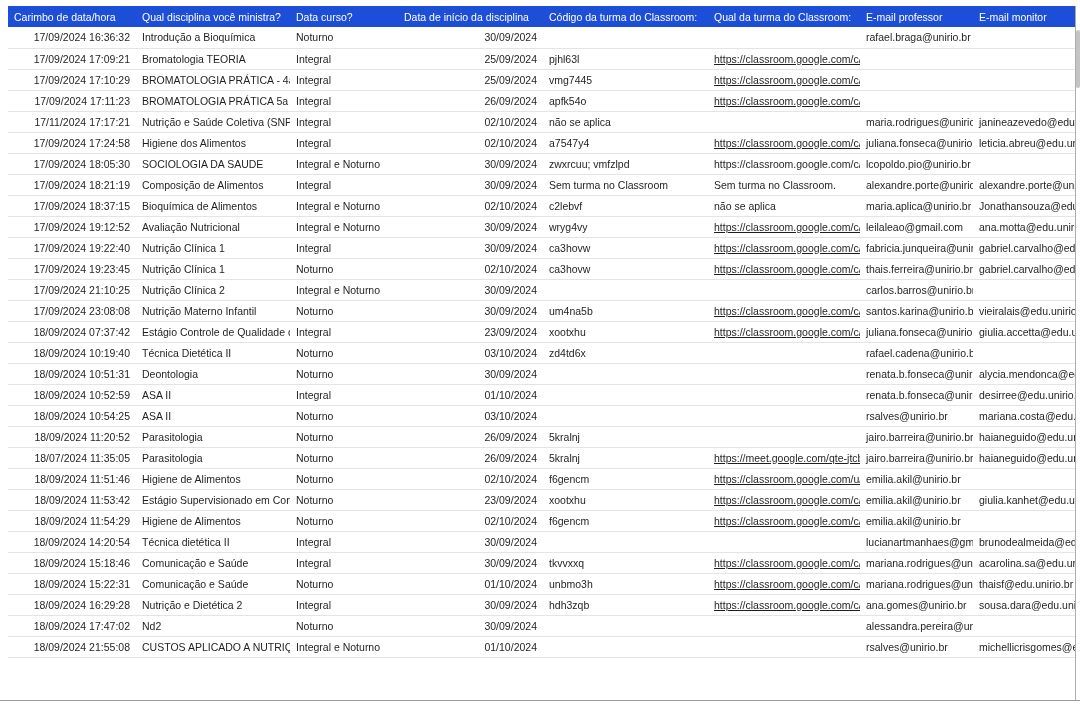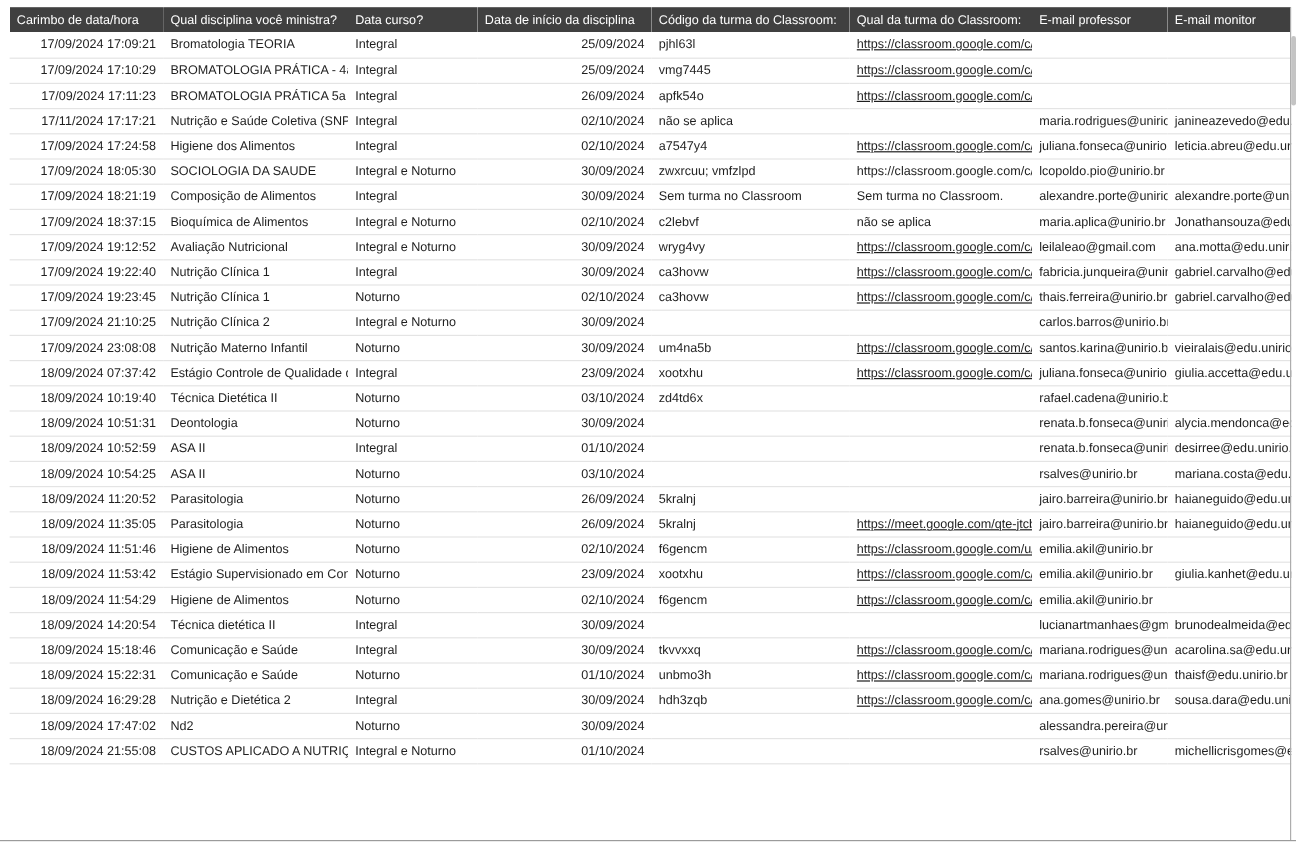--- a/index.html
+++ b/index.html
@@ -14,21 +14,21 @@
     position: absolute;
     left: 8px; top: 6px;
     width: 1068px;
   }
   table {
     border-collapse: collapse;
     table-layout: fixed;
     width: 1068px;
   }
   th {
-    background: #404040;
+    background: #1d4ed8;
     color: #ffffff;
     font-weight: 400;
     font-size: 10.5px;
     text-align: left;
     height: 21px;
     padding: 0 6px;
     white-space: nowrap;
     overflow: hidden;
   }
   td {
@@ -90,20 +90,30 @@
           <th>Data curso?</th>
           <th>Data de início da disciplina</th>
           <th>Código da turma do Classroom:</th>
           <th>Qual da turma do Classroom:</th>
           <th>E-mail professor</th>
           <th>E-mail monitor</th>
         </tr>
     </thead>
     <tbody>
         <tr>
+          <td class="right">17/09/2024 16:36:32</td>
+          <td>Introdução a Bioquímica</td>
+          <td>Noturno</td>
+          <td class="right">30/09/2024</td>
+          <td></td>
+          <td></td>
+          <td>rafael.braga@unirio.br</td>
+          <td></td>
+        </tr>
+        <tr>
           <td class="right">17/09/2024 17:09:21</td>
           <td>Bromatologia TEORIA</td>
           <td>Integral</td>
           <td class="right">25/09/2024</td>
           <td>pjhl63l</td>
           <td><a class="cell-link">https://classroom.google.com/c/N</a></td>
           <td></td>
           <td></td>
         </tr>
         <tr>
@@ -280,21 +290,21 @@
           <td class="right">18/09/2024 11:20:52</td>
           <td>Parasitologia</td>
           <td>Noturno</td>
           <td class="right">26/09/2024</td>
           <td>5kralnj</td>
           <td></td>
           <td>jairo.barreira@unirio.br</td>
           <td>haianeguido@edu.unirio.</td>
         </tr>
         <tr>
-          <td class="right">18/09/2024 11:35:05</td>
+          <td class="right">18/07/2024 11:35:05</td>
           <td>Parasitologia</td>
           <td>Noturno</td>
           <td class="right">26/09/2024</td>
           <td>5kralnj</td>
           <td><a class="cell-link">https://meet.google.com/qte-jtcb-v</a></td>
           <td>jairo.barreira@unirio.br</td>
           <td>haianeguido@edu.unirio.</td>
         </tr>
         <tr>
           <td class="right">18/09/2024 11:51:46</td>

